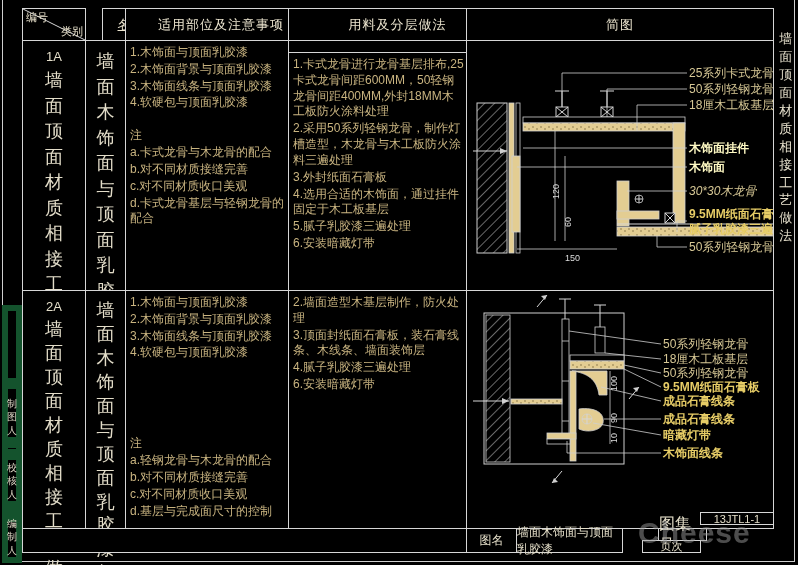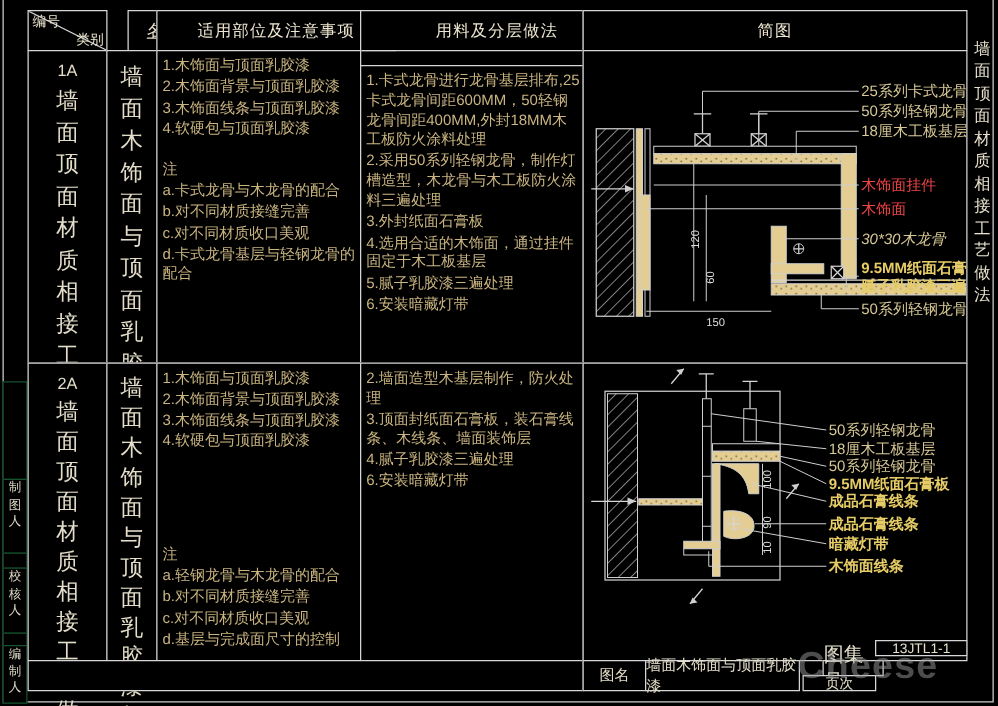--- a/index.html
+++ b/index.html
@@ -12,27 +12,27 @@
   .vcol{display:flex;flex-direction:column;align-items:center;padding-top:8px;box-sizing:border-box;}
   .code{font-size:13px;color:#e3ddc9;margin-bottom:4px;}
   .vtext{width:1.05em;word-break:break-all;text-align:center;font-size:18px;line-height:1.42;color:#e3ddc9;}
   .vtext.tight{line-height:1.33;}
   .txtcell{font-size:12px;line-height:1.32;color:#c9b480;padding:4px 2px 17px 4px;}
   .txtcell p{margin:0 0 1px 0;}
   .gap-sm{height:16px;}
   .gap-lg{height:74px;}
   .diag{position:absolute;overflow:hidden;}
   .lbl{position:absolute;font-size:12px;color:#d6c795;white-space:nowrap;line-height:1;}
-  .lbl.b1{font-weight:normal;color:#ef4444;}
+  .lbl.b1{font-weight:bold;color:#fef9c3;}
   .lbl.b2{font-weight:bold;color:#e6cc66;}
   .dim{fill:#dddddd;font-size:9px;font-family:"Liberation Sans",sans-serif;}
   .ftr{display:flex;align-items:center;justify-content:center;font-size:12px;color:#e5dfc9;}
   .tabs{position:absolute;left:2px;top:0;width:21px;height:563px;}
-  .tab{position:absolute;left:0;width:20px;border:1px solid #14532d;box-sizing:border-box;background:#000;
-       display:flex;align-items:flex-start;justify-content:center;}
+  .tab{position:absolute;left:0;width:20px;border:6px solid #14532d;box-sizing:border-box;background:#000;
+       display:flex;align-items:flex-end;justify-content:center;}
   .tab .vtext{font-size:10px;line-height:1.35;color:#ddd8c5;}
   .rtitle{position:absolute;left:779px;top:30px;width:18px;}
   .rtitle .vtext{font-size:13px;line-height:1.38;color:#e7e1cd;}
   .wm{position:absolute;left:638px;top:516px;font-size:30px;font-weight:bold;color:#9a9a9a;opacity:.5;
       letter-spacing:1px;z-index:9;pointer-events:none;}
   svg{display:block;}
   .leader{stroke:#cfcfcf;stroke-width:0.8;fill:none;}
   .wline{stroke:#d6d6d6;stroke-width:1;fill:none;}
 </style>
 </head>
@@ -280,20 +280,20 @@
       <div class="lbl" style="left:196px;top:76px;">50系列轻钢龙骨</div>
       <div class="lbl b2" style="left:196px;top:90px;">9.5MM纸面石膏板</div>
       <div class="lbl b2" style="left:196px;top:104px;">成品石膏线条</div>
       <div class="lbl b2" style="left:196px;top:122px;">成品石膏线条</div>
       <div class="lbl b2" style="left:196px;top:138px;">暗藏灯带</div>
       <div class="lbl b2" style="left:196px;top:156px;">木饰面线条</div>
     </div>
 
     <div class="cell" style="left:0;top:520px;width:445px;height:25px;"></div>
     <div class="cell ftr" style="left:444px;top:520px;width:51px;height:25px;">图名</div>
-    <div class="cell ftr" style="left:494px;top:520px;width:124px;height:25px;">墙面木饰面与顶面乳胶漆</div>
+    <div class="cell ftr" style="left:494px;top:520px;width:107px;height:25px;">墙面木饰面与顶面乳胶漆</div>
     <div class="cell ftr" style="left:636px;top:520px;width:49px;height:13px;font-size:16px;">图集号</div>
     <div class="cell ftr" style="left:620px;top:532px;width:59px;height:13px;font-size:11px;">页次</div>
     <div class="cell ftr" style="left:678px;top:504px;width:74px;height:13px;font-size:11px;">13JTL1-1</div>
     <div class="cell ftr" style="left:678px;top:532px;width:74px;height:13px;font-size:11px;margin-top:45px;">F-11</div>
 
   </div>
 </div>
 
 </body></html>

